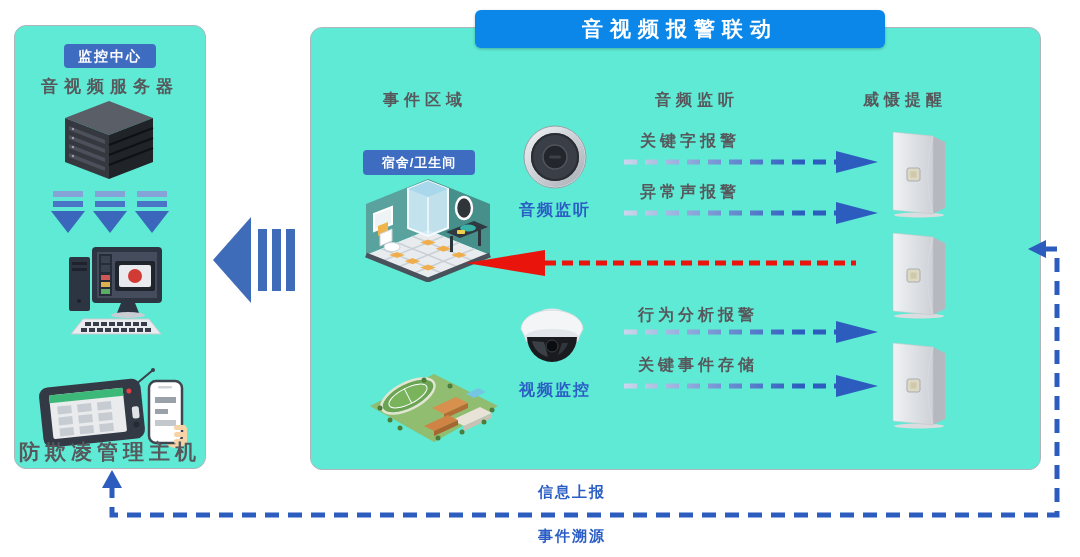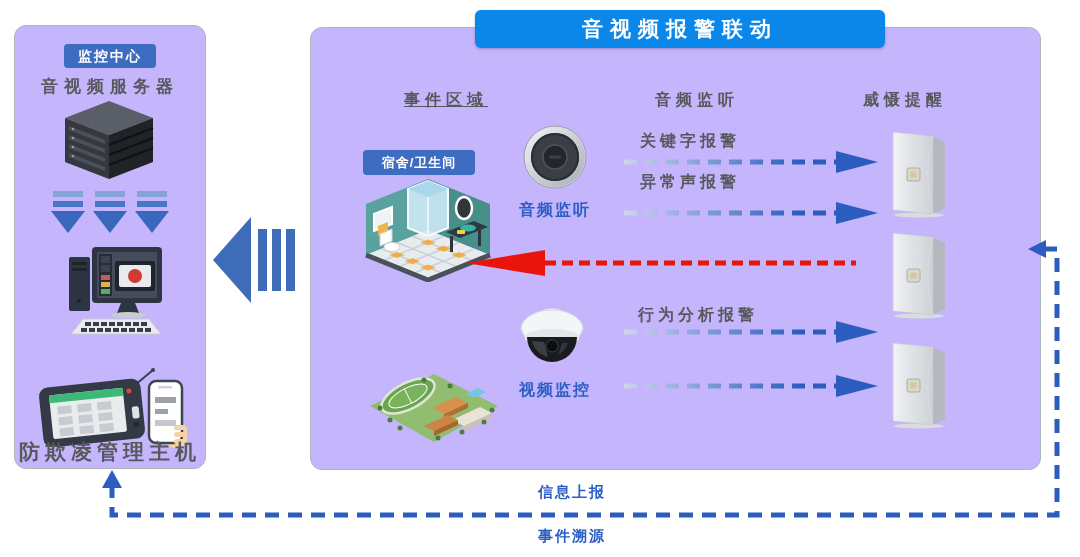--- a/index.html
+++ b/index.html
@@ -1,18 +1,18 @@
 <!DOCTYPE html>
 <html style="--title_blue: #0b87e9; --badge_blue: #3e6cc0; --link_blue: #2c5cbe; --alert_red: #e9150d; --text_gray: #57585c; --label_blue: #2b5ec5; --arrow_blue: #3f6cb8;"><head>
 <meta charset="utf-8">
 <style>
   html,body{margin:0;padding:0;background:#fff;}
   .canvas{position:relative;width:1080px;height:557px;background:#fff;overflow:hidden;
           font-family:"Liberation Sans","DejaVu Sans",sans-serif;}
-  .panel{position:absolute;background:#c4b5fd;border:1px solid #afb5bd;border-radius:12px;}
+  .panel{position:absolute;background:#5eead4;border:1px solid #afb5bd;border-radius:12px;}
   .left-panel{left:14px;top:25px;width:190px;height:442px;}
   .right-panel{left:310px;top:27px;width:729px;height:441px;}
   .title-bar{position:absolute;left:475px;top:10px;width:410px;height:38px;z-index:6;
              background:var(--title_blue,#0b87e9);border-radius:6px;color:#fff;
              font-size:21px;font-weight:bold;letter-spacing:7px;text-align:center;line-height:38px;
              box-shadow:0 1px 3px rgba(0,0,0,.25);}
   .badge{position:absolute;background:var(--badge_blue,#3e6cc0);color:#fff;font-weight:bold;
          text-align:center;border-radius:4px;letter-spacing:2px;}
   .gray-label{position:absolute;color:var(--text_gray,#57585c);font-weight:bold;text-align:center;}
   .blue-label{position:absolute;color:var(--label_blue,#2b5ec5);font-weight:bold;text-align:center;
@@ -156,21 +156,21 @@
   <svg class="abs" style="left:213px;top:212px;" width="90" height="96" viewBox="0 0 90 96">
     <polygon points="0,48 38,5 38,91" fill="var(--arrow_blue,#3f6cb8)"></polygon>
     <rect x="45" y="17" width="9" height="62" fill="var(--arrow_blue,#3f6cb8)"></rect>
     <rect x="59" y="17" width="9" height="62" fill="var(--arrow_blue,#3f6cb8)"></rect>
     <rect x="73" y="17" width="9" height="62" fill="var(--arrow_blue,#3f6cb8)"></rect>
   </svg>
 
   <div class="panel right-panel"></div>
   <div class="title-bar">音视频报警联动</div>
 
-  <div class="col-header" style="left:385px;text-decoration:underline;">事件区域</div>
+  <div class="col-header" style="left:364px;">事件区域</div>
   <div class="col-header" style="left:636px;">音频监听</div>
   <div class="col-header" style="left:844px;">威慑提醒</div>
 
   <div class="badge" style="left:363px;top:150px;width:112px;height:25px;line-height:25px;font-size:13px;letter-spacing:1px;">宿舍/卫生间</div>
 
   <svg class="abs" style="left:362px;top:178px;" width="132" height="104" viewBox="0 0 132 104">
     <polygon points="4,26 66,1 66,52 4,77" fill="#5aa29d"></polygon>
     <polygon points="66,1 128,26 128,77 66,52" fill="#478f8b"></polygon>
     <polygon points="4,77 66,52 128,77 66,102" fill="#e8ecef"></polygon>
     <g stroke="#c9d0d6" stroke-width="1.5">
@@ -255,22 +255,23 @@
     <path d="M3,27 A31,19 0 0 1 65,27 L61,35 A27,13 0 0 1 7,35 Z" fill="#f3f5f7" stroke="#d8dce0" stroke-width="1"></path>
     <ellipse cx="34" cy="35" rx="27" ry="8" fill="#e2e5e9"></ellipse>
     <path d="M9,35 A25,25 0 0 0 59,35 Z" fill="#191b1f"></path>
     <path d="M14,39 A21,21 0 0 0 30,55 L26,40 Z" fill="#42474f" opacity="0.85"></path>
     <path d="M50,41 A22,22 0 0 1 40,53 L44,41 Z" fill="#383d44" opacity="0.8"></path>
     <circle cx="34" cy="44" r="6" fill="#0c0d10" stroke="#3a3f46"></circle>
   </svg>
   <div class="blue-label" style="left:510px;top:380px;width:90px;">视频监控</div>
 
   <div class="alarm-label" style="left:640px;top:131px;">关键字报警</div>
-  <div class="alarm-label" style="left:640px;top:172px;">异常声报警</div>
+  <div class="alarm-label" style="left:640px;top:182px;">异常声报警</div>
   <div class="alarm-label" style="left:638px;top:305px;">行为分析报警</div>
+  <div class="alarm-label" style="left:638px;top:355px;">关键事件存储</div>
 
   <svg class="abs" style="left:888px;top:132px;" width="62" height="86" viewBox="0 0 62 86">
     <defs>
       <linearGradient id="spG" x1="0" y1="0" x2="1" y2="0">
         <stop offset="0" stop-color="#f0f2f4"></stop>
           <stop offset="1" stop-color="#cdd1d6"></stop>
       </linearGradient>
     </defs>
     <ellipse cx="31" cy="83" rx="25" ry="2.5" fill="#dadcdf"></ellipse>
     <polygon points="45,4 57,10 57,76 45,82" fill="#b5b9bf"></polygon>

